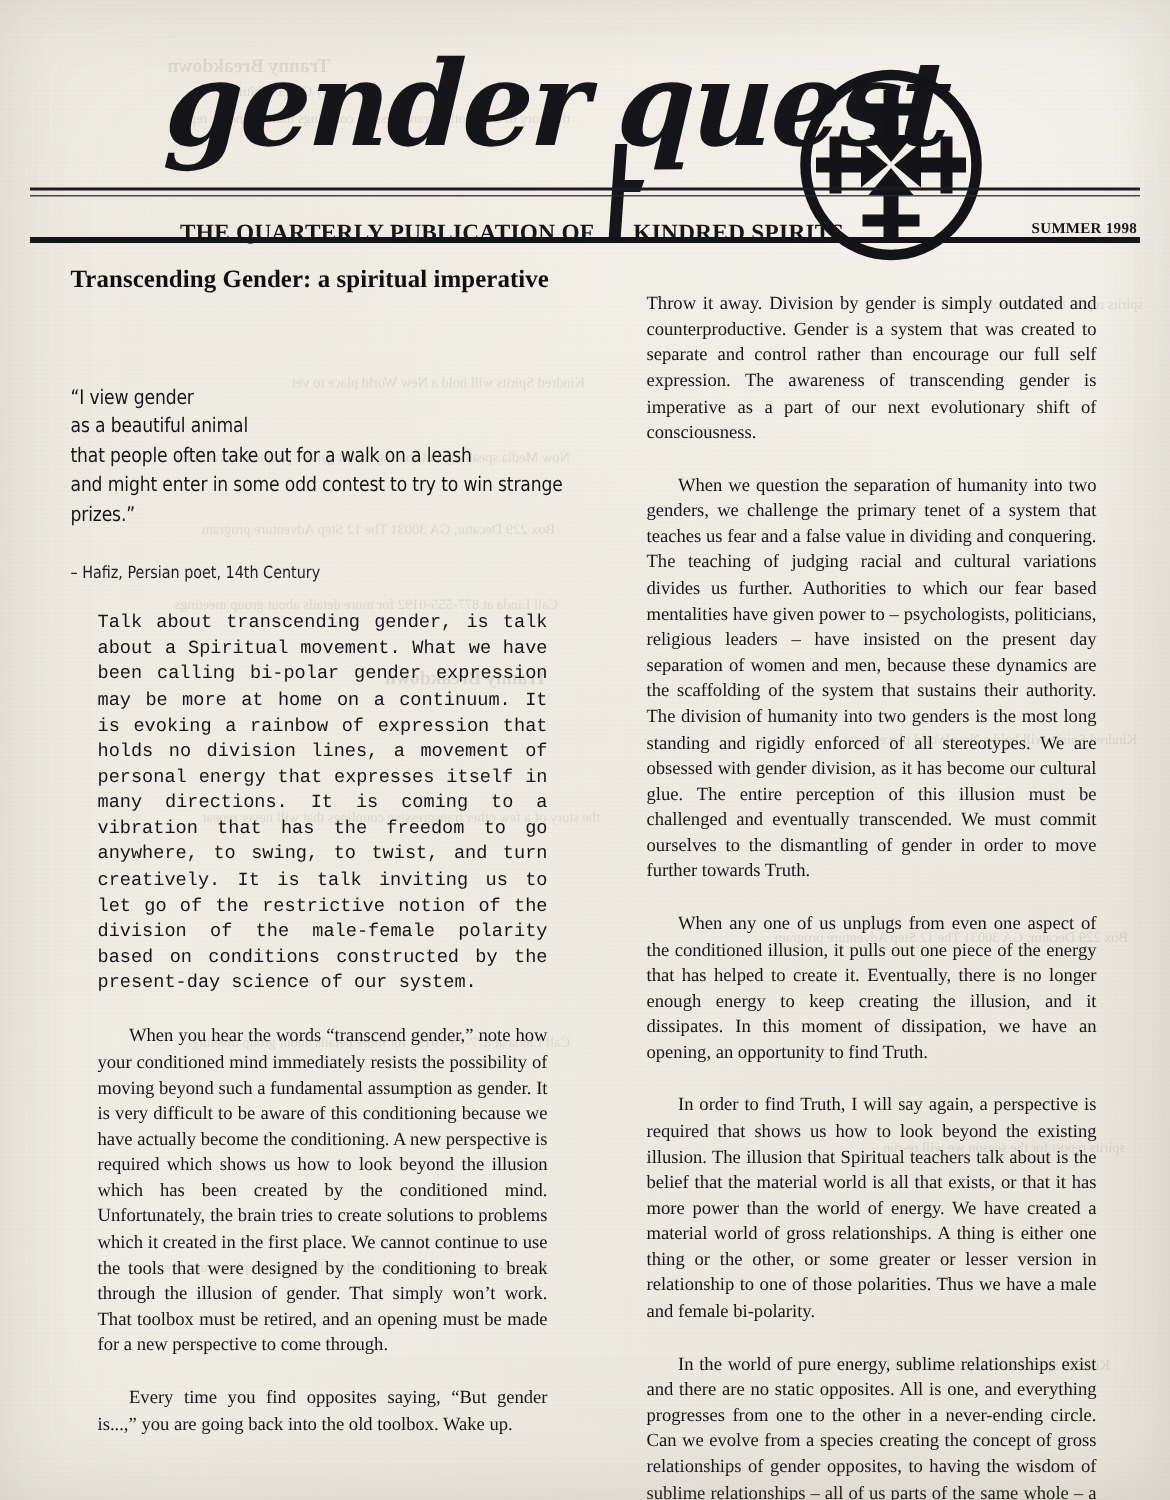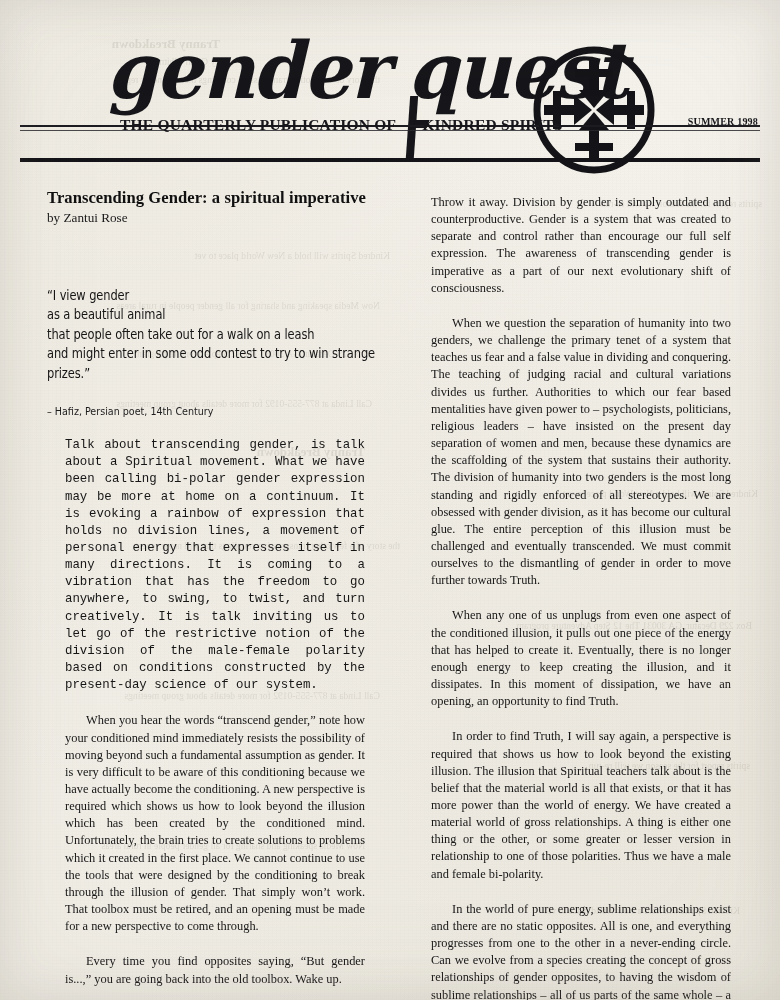--- a/index.html
+++ b/index.html
@@ -87,21 +87,21 @@
   .rule-hair{
     position:absolute; left:20px; right:20px; height:1px;
     background:#2a2a2e; opacity:.85;
   }
   .rule-thick{
     position:absolute; left:20px; right:20px; height:4px;
     background:#141418;
   }
 
   .subbar{
-    position:absolute; left:20px; right:20px; top:114px; height:27px;
+    position:absolute; left:20px; right:20px; top:145px; height:27px;
   }
   .subbar .sub-left{
     position:absolute; left:100px; top:2px;
     font-family:"Liberation Serif", serif;
     font-weight:bold; font-size:15.5px; letter-spacing:.2px;
     color:#17171b; white-space:nowrap;
   }
   .subbar .sub-left .gap{ display:inline-block; width:26px; }
   .subbar .sub-right{
     position:absolute; right:2px; top:2px;
@@ -118,21 +118,21 @@
     font-size:12.4px; line-height:17.15px;
     text-align:justify;
     -webkit-hyphens:none; hyphens:none;
   }
   .col-left{ left:47px; }
   .col-right{ left:413px; }
 
   .headline{
     font-family:"Liberation Serif", serif;
     font-weight:bold; font-size:16.6px; line-height:20px;
-    margin:12px 0 1px 0; text-align:left; letter-spacing:.05px;
+    margin:0 0 1px 0; text-align:left; letter-spacing:.05px;
     color:#101010;
   }
   .byline{
     font-family:"Liberation Serif", serif;
     font-size:13.2px; line-height:17px; margin:0; text-align:left;
     color:#1a1a1a;
   }
 
   .pullquote{
     margin:60px 0 0 0;
@@ -222,21 +222,20 @@
     <div class="sub-left">
       <span>THE QUARTERLY PUBLICATION OF</span><span class="gap"></span><span>KINDRED SPIRITS</span>
     </div>
     <div class="sub-right">SUMMER 1998</div>
   </div>
 
   <div class="rule-thick" style="top:158px;"></div>
 
   <div class="col col-left">
     <h1 class="headline">Transcending Gender: a spiritual imperative</h1>
-    <p class="byline">by Zantui Rose</p>
 
     <div class="pullquote">
       <span class="ln">“I view gender</span>
       <span class="ln">as a beautiful animal</span>
       <span class="ln">that people often take out for a walk on a leash</span>
       <span class="ln">and might enter in some odd contest to try to win strange</span>
       <span class="ln">prizes.”</span>
     </div>
     <div class="attrib">– Hafiz, Persian poet, 14th Century</div>
 

